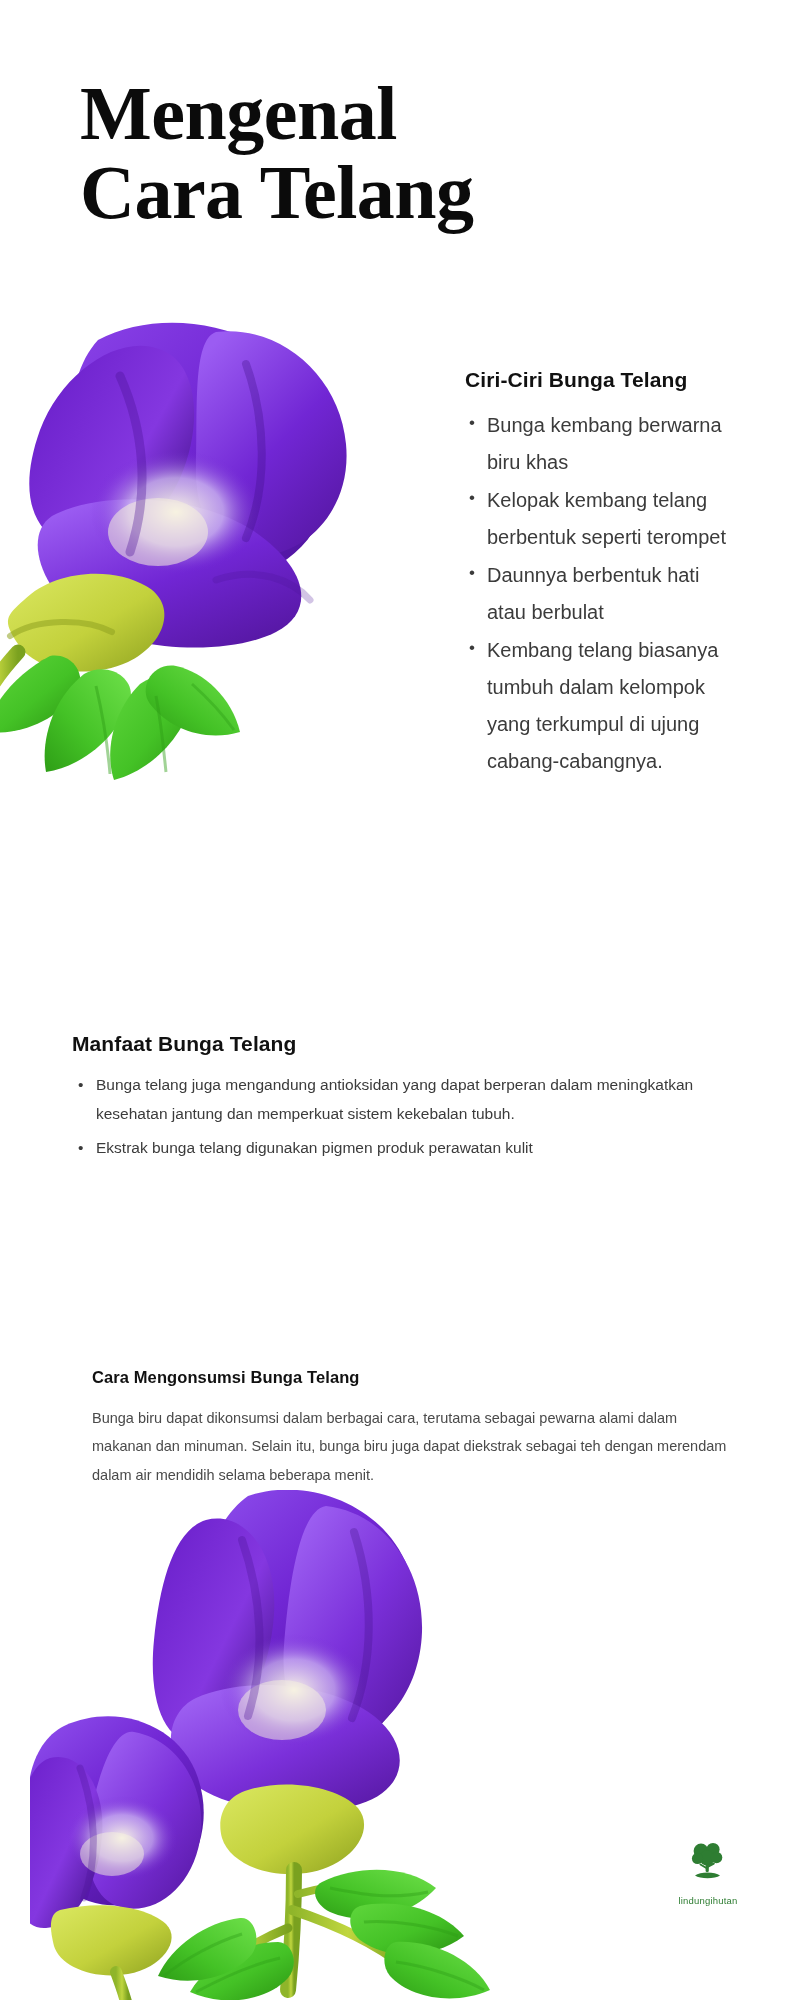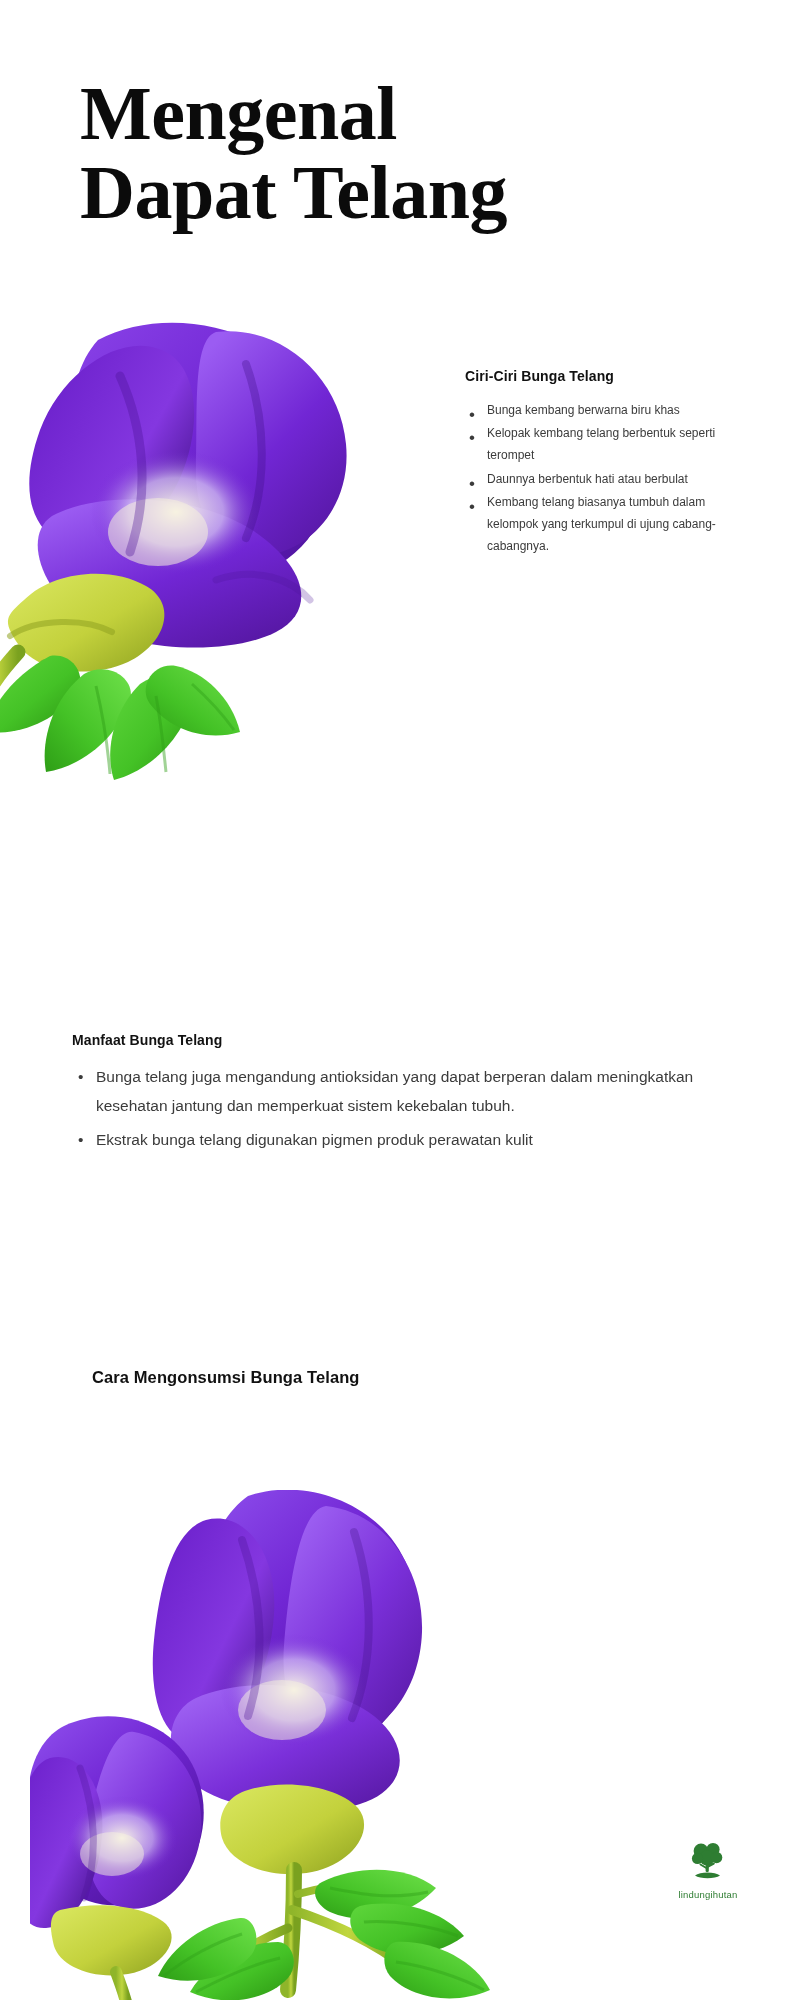--- a/index.html
+++ b/index.html
@@ -49,30 +49,30 @@
 
   
   #ciri-block {
     position: absolute;
     left: 465px;
     top: 368px;
     width: 272px;
   }
   .sect-head {
     font-weight: 700;
-    font-size: 14px;
+    font-size: 21px;
     color: #111111;
     letter-spacing: .1px;
     margin-bottom: 15px;
   }
   #ciri-block ul { list-style: none; }
   #ciri-block li {
     position: relative;
     padding-left: 22px;
-    font-size: 12px;
+    font-size: 20px;
     line-height: 1.85;
     color: #3b3b3b;
     margin-bottom: 1px;
   }
   #ciri-block li::before {
     content: "•";
     position: absolute;
     left: 4px;
     top: 0;
     color: #3b3b3b;
@@ -122,32 +122,32 @@
   #brand-logo {
     position: absolute;
     left: 662px;
     top: 1838px;
     width: 92px;
     text-align: center;
   }
   #brand-mark { display: block; margin: 0 auto; }
   #brand-name {
     display: block;
-    margin-top: 7px;
+    margin-top: 13px;
     font-size: 9.5px;
     letter-spacing: .2px;
     color: #2e7d32;
   }
 </style>
 </head>
 <body>
 
 <div id="title-block">
   <div class="title-line">Mengenal</div>
-  <div class="title-line">Dapat Telang</div>
+  <div class="title-line">Cara Telang</div>
 </div>
 
 <div id="flower-top">
   <svg width="400" height="500" viewBox="0 0 400 500" xmlns="http://www.w3.org/2000/svg">
     <defs>
       <linearGradient id="pTop1" x1="0" y1="0" x2="1" y2="1">
         <stop offset="0%" stop-color="#8a43e8"></stop>
         <stop offset="45%" stop-color="#7126d4"></stop>
         <stop offset="100%" stop-color="#4a1296"></stop>
       </linearGradient>
@@ -232,20 +232,21 @@
 <div id="manfaat-block">
   <div class="sect-head">Manfaat Bunga Telang</div>
   <ul>
     <li>Bunga telang juga mengandung antioksidan yang dapat berperan dalam meningkatkan kesehatan jantung dan memperkuat sistem kekebalan tubuh.</li>
     <li>Ekstrak bunga telang digunakan pigmen produk perawatan kulit</li>
   </ul>
 </div>
 
 <div id="cara-block">
   <div class="sect-head">Cara Mengonsumsi Bunga Telang</div>
+  <p id="cara-para">Bunga biru dapat dikonsumsi dalam berbagai cara, terutama sebagai pewarna alami dalam makanan dan minuman. Selain itu, bunga biru juga dapat diekstrak sebagai teh dengan merendam dalam air mendidih selama beberapa menit.</p>
 </div>
 
 <div id="flower-bottom">
   <svg width="540" height="520" viewBox="0 0 540 520" xmlns="http://www.w3.org/2000/svg">
     <defs>
       <linearGradient id="bP1" x1="0" y1="0" x2="0.8" y2="1">
         <stop offset="0%" stop-color="#9152ef"></stop>
         <stop offset="45%" stop-color="#7126d4"></stop>
         <stop offset="100%" stop-color="#4a1296"></stop>
       </linearGradient>

